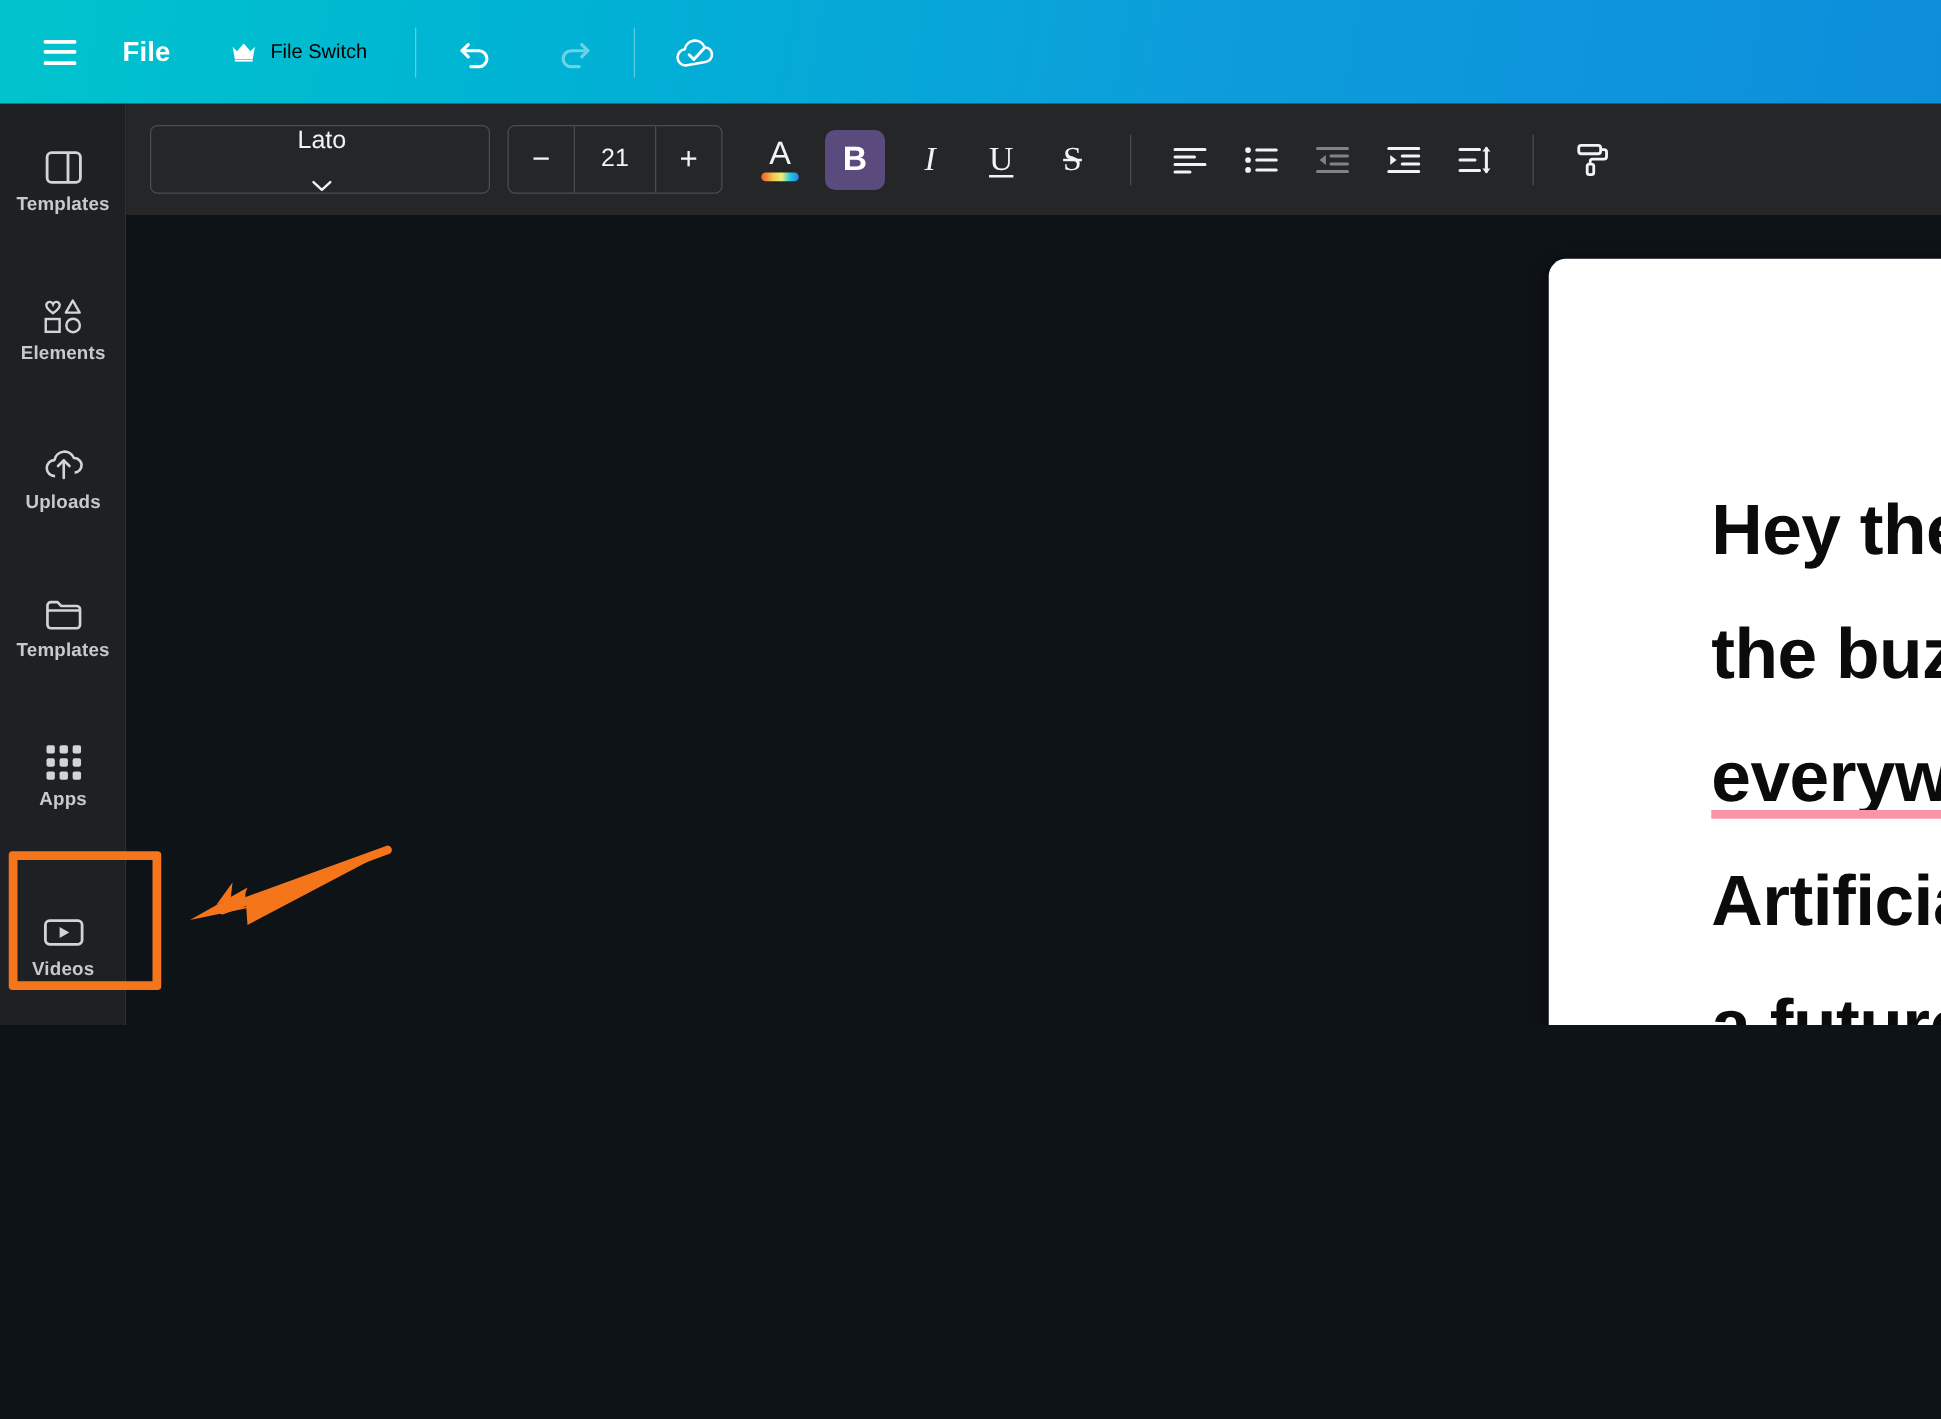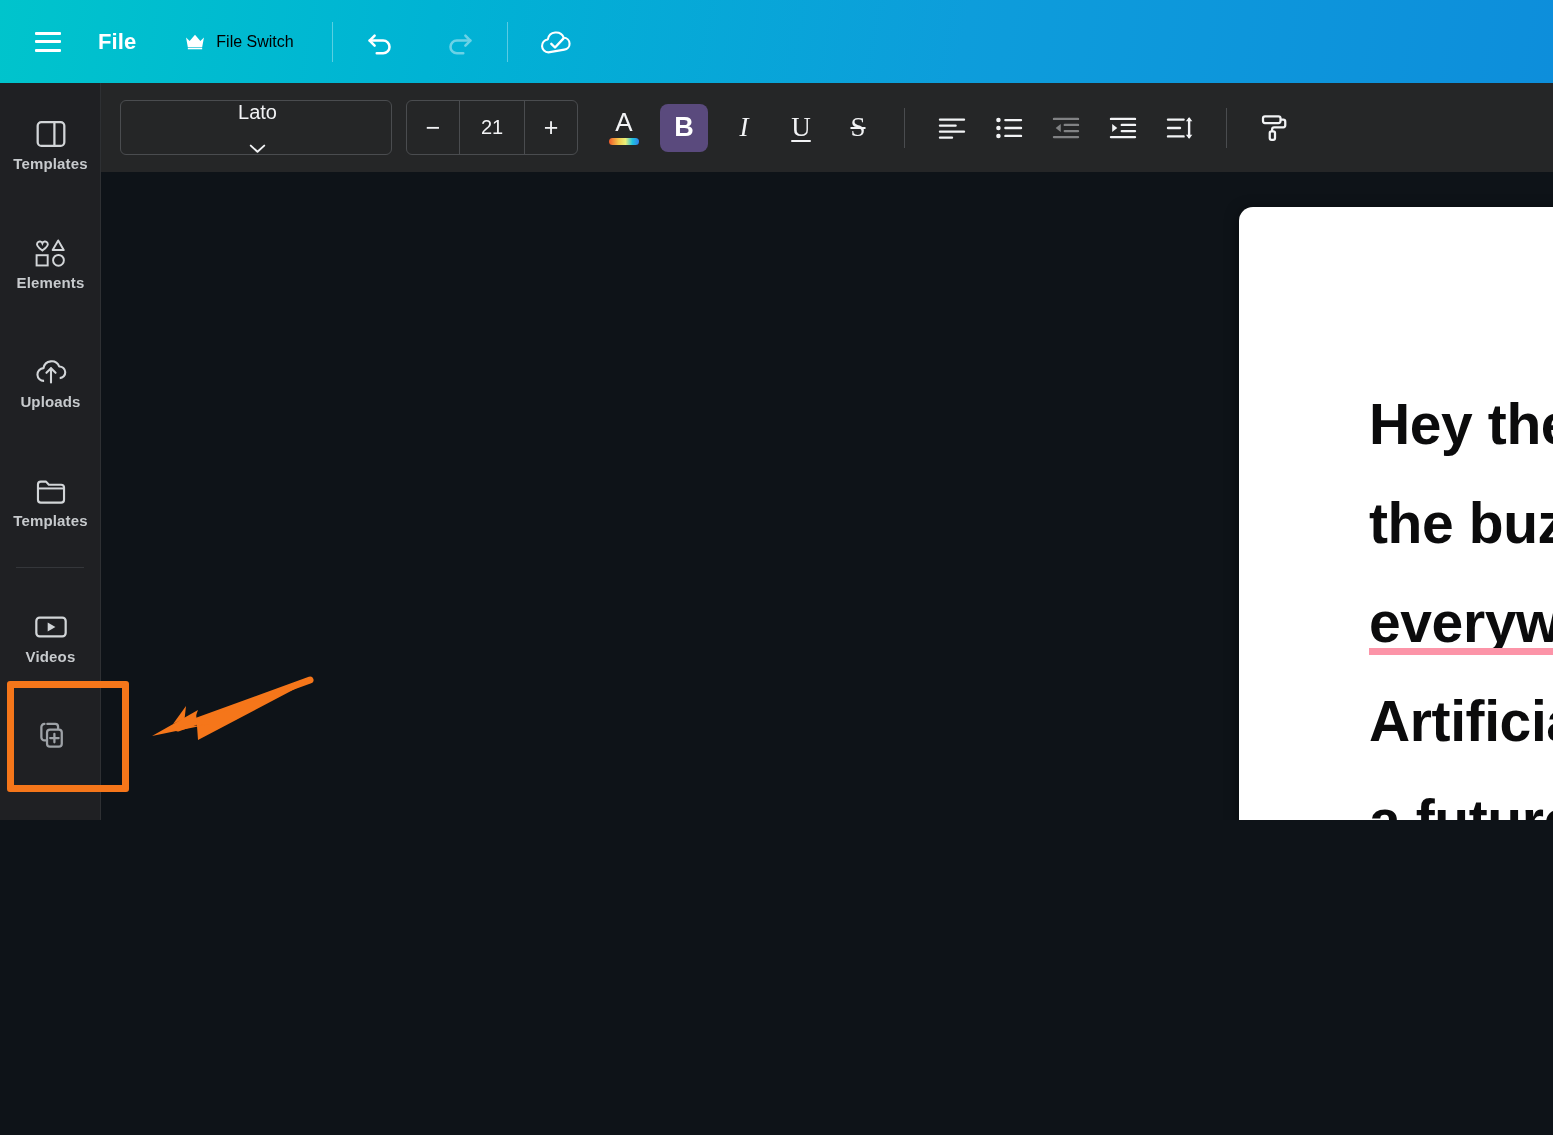--- a/index.html
+++ b/index.html
@@ -225,20 +225,38 @@
     <div class="side-item">
       <span class="side-icon">
         <svg width="34" height="32" viewBox="0 0 24 22">
           <path d="M2.8 6.4a2 2 0 0 1 2-2h3.7l2 2.2h8.7a2 2 0 0 1 2 2v8.6a2 2 0 0 1-2 2H4.8a2 2 0 0 1-2-2z" fill="none" stroke="#d2d5d8" stroke-width="1.5" stroke-linejoin="round"></path>
           <path d="M2.8 9.2h18.4" stroke="#d2d5d8" stroke-width="1.4"></path>
         </svg>
       </span>
       <span class="side-label">Templates</span>
     </div>
 
+    <div class="side-item">
+      <span class="side-icon">
+        <svg width="32" height="32" viewBox="0 0 22 22">
+          <g fill="#d2d5d8">
+            <rect x="1.5" y="1.5" width="4.6" height="4.6" rx="1"></rect>
+            <rect x="8.7" y="1.5" width="4.6" height="4.6" rx="1"></rect>
+            <rect x="15.9" y="1.5" width="4.6" height="4.6" rx="1"></rect>
+            <rect x="1.5" y="8.7" width="4.6" height="4.6" rx="1"></rect>
+            <rect x="8.7" y="8.7" width="4.6" height="4.6" rx="1"></rect>
+            <rect x="15.9" y="8.7" width="4.6" height="4.6" rx="1"></rect>
+            <rect x="1.5" y="15.9" width="4.6" height="4.6" rx="1"></rect>
+            <rect x="8.7" y="15.9" width="4.6" height="4.6" rx="1"></rect>
+            <rect x="15.9" y="15.9" width="4.6" height="4.6" rx="1"></rect>
+          </g>
+        </svg>
+      </span>
+      <span class="side-label">Apps</span>
+    </div>
 
     <div class="side-divider"></div>
 
 
     <div class="side-item">
       <span class="side-icon">
         <svg width="36" height="28" viewBox="0 0 26 18">
           <rect x="2.4" y="2.2" width="21.2" height="13.6" rx="2.4" fill="none" stroke="#d2d5d8" stroke-width="1.6"></rect>
           <path d="M10.6 5.8l5.6 3.2-5.6 3.2z" fill="#d2d5d8"></path>
         </svg>

